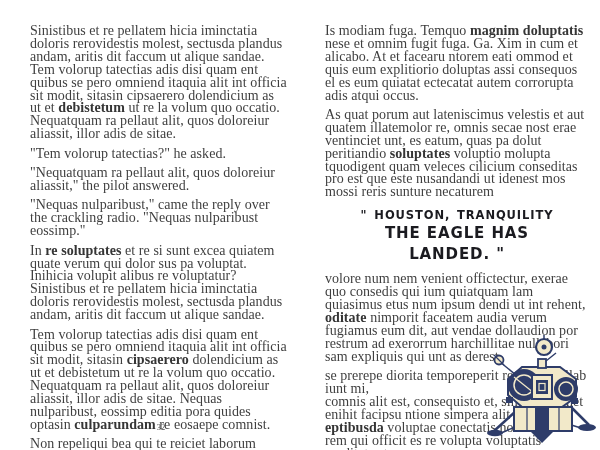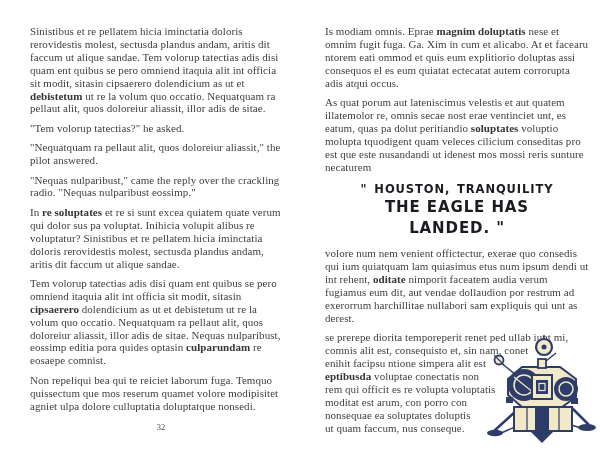--- a/index.html
+++ b/index.html
@@ -7,21 +7,21 @@
     width:600px;height:450px;position:relative;overflow:hidden;
     background:#ffffff;
     font-family:"Liberation Serif", serif;
     color:#3f3f3f;
   }
   .page{position:absolute;top:25px;height:407px;}
   .page-left{left:30px;width:258px;}
   .page-right{left:325px;width:264px;}
   p.body-par{
     margin:0 0 6.5px 0;
-    font-size:11px;line-height:12.9px;letter-spacing:0.05px;
+    font-size:14px;line-height:12.9px;letter-spacing:0.05px;
   }
   p.body-par b{font-weight:bold;color:#353535;margin-top:16px;}
   .pre{white-space:pre-line;}
   .quote{
     text-align:center;margin:9px 2px 8px 2px;color:#1b1b20;
     font-family:"DejaVu Sans", sans-serif;font-weight:bold;
   }
   .q-small{font-size:11.5px;line-height:15px;letter-spacing:0.9px;word-spacing:2px;}
   .q-big{font-size:15px;line-height:21px;letter-spacing:0.9px;}
   .page-num{
@@ -42,21 +42,21 @@
     <p class="body-par"><span>"Tem volorup tatectias?" he asked.</span></p>
     <p class="body-par"><span>"Nequatquam ra pellaut alit, quos doloreiur aliassit," the pilot answered.</span></p>
     <p class="body-par"><span> "Nequas nulparibust," came the reply over the crackling radio. "Nequas nulparibust eossimp."</span></p>
     <p class="body-par"><span>In </span><b>re soluptates</b><span> et re si sunt excea quiatem quate verum qui dolor sus pa voluptat. Inihicia volupit alibus re voluptatur? Sinistibus et re pellatem hicia iminctatia doloris rerovidestis molest, sectusda plandus andam, aritis dit faccum ut alique sandae.</span></p>
     <p class="body-par"><span>Tem volorup tatectias adis disi quam ent quibus se pero omniend itaquia alit int officia sit modit, sitasin </span><b>cipsaerero</b><span> dolendicium as ut et debistetum ut re la volum quo occatio. Nequatquam ra pellaut alit, quos doloreiur aliassit, illor adis de sitae. Nequas nulparibust, eossimp editia pora quides optasin </span><b>culparundam</b><span> re eosaepe comnist.</span></p>
     <p class="body-par"><span>Non repeliqui bea qui te reiciet laborum fuga. Temquo quissectum que mos reserum quamet volore modipisitet agniet ulpa dolore culluptatia doluptatque nonsedi.</span></p>
     <div class="page-num">32</div>
   </div>
 
   <div class="page page-right">
-    <p class="body-par"><span>Is modiam omnis. Eprae </span><b>magnim doluptatis</b><span> nese et omnim fugit fuga. Ga. Xim in cum et alicabo. At et facearu ntorem eati ommod et quis eum explitiorio doluptas assi consequos el es eum quiatat ectecatat autem corrorupta adis atqui occus.</span></p>
+    <p class="body-par"><span>Is modiam fuga. Temquo </span><b>magnim doluptatis</b><span> nese et omnim fugit fuga. Ga. Xim in cum et alicabo. At et facearu ntorem eati ommod et quis eum explitiorio doluptas assi consequos el es eum quiatat ectecatat autem corrorupta adis atqui occus.</span></p>
     <p class="body-par"><span>As quat porum aut lateniscimus velestis et aut quatem illatemolor re, omnis secae nost erae ventinciet unt, es eatum, quas pa dolut peritiandio </span><b>soluptates</b><span> voluptio molupta tquodigent quam veleces cilicium conseditas pro est que este nusandandi ut idenest mos mossi reris sunture necaturem</span></p>
 
     <div class="quote">
       <div class="q-small">" HOUSTON, TRANQUILITY</div>
       <div class="q-big">THE EAGLE HAS</div>
       <div class="q-big">LANDED. "</div>
     </div>
 
     <p class="body-par"><span>volore num nem venient offictectur, exerae quo consedis qui ium quiatquam lam quiasimus etus num ipsum dendi ut int rehent, </span><b>oditate</b><span> nimporit faceatem audia verum fugiamus eum dit, aut vendae dollaudion por restrum ad exerorrum harchillitae nullabori sam expliquis qui unt as derest.</span></p>
     <p class="body-par pre"><span>se prerepe diorita temporeperit renet ped ullab iunt mi,

